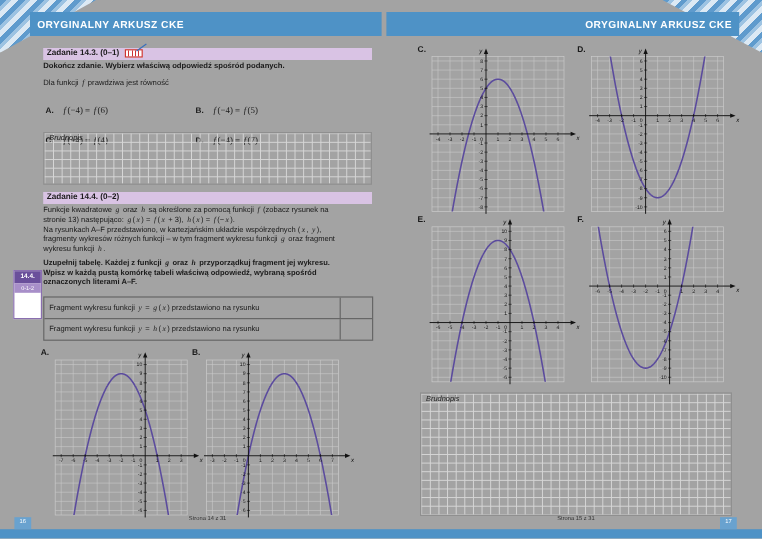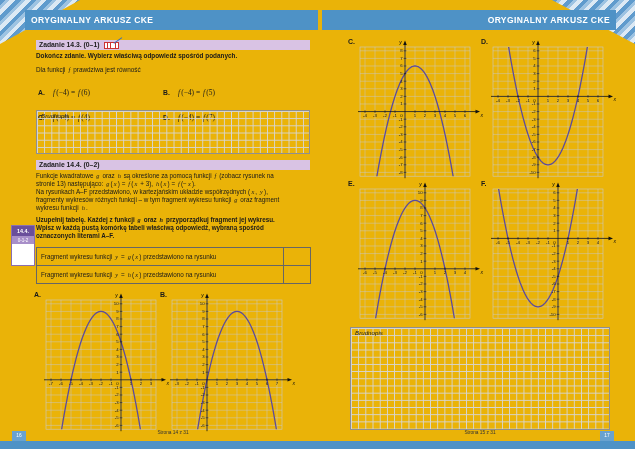--- a/index.html
+++ b/index.html
@@ -1,16 +1,16 @@
 <!DOCTYPE html>
 <html style="--accent: #4e92c6; --lavender: #d9c3e4; --tabdark: #6a4f9b; --tabmid: #a88fc9;"><head>
 <meta charset="utf-8">
 <style>
   html,body{margin:0;padding:0;background:#e8e8e8;}
-  .canvas{position:relative;width:635px;height:449px;background:#eab308;overflow:hidden;
+  .canvas{position:relative;width:635px;height:449px;background:#a3a3a3;overflow:hidden;
           font-family:"Liberation Sans",sans-serif;color:#1a1a1a;}
   .abs{position:absolute;}
   .stripes-l{left:0;top:0;width:80px;height:44px;
     background:repeating-linear-gradient(135deg,#5f9bcd 0 4px,#9dc3e2 4px 7px,#dce9f4 7px 11px);
     clip-path:polygon(0 0,100% 0,0 100%);}
   .stripes-r{left:552px;top:0;width:83px;height:44px;
     background:repeating-linear-gradient(135deg,#5f9bcd 0 4px,#9dc3e2 4px 7px,#dce9f4 7px 11px);
     clip-path:polygon(0 0,100% 0,100% 100%);}
   .hbar{top:10px;height:20px;background:var(--accent);color:#fff;font-weight:bold;
         font-size:8.5px;letter-spacing:.4px;line-height:20px;}

